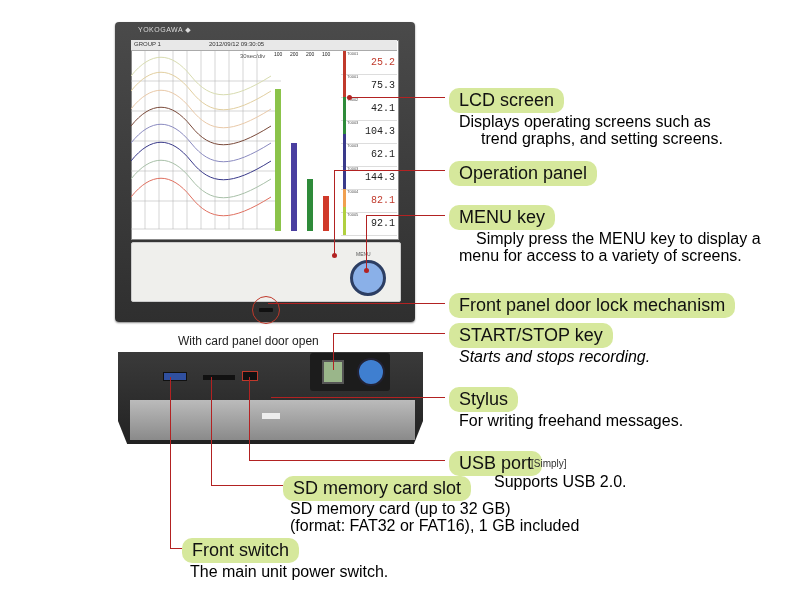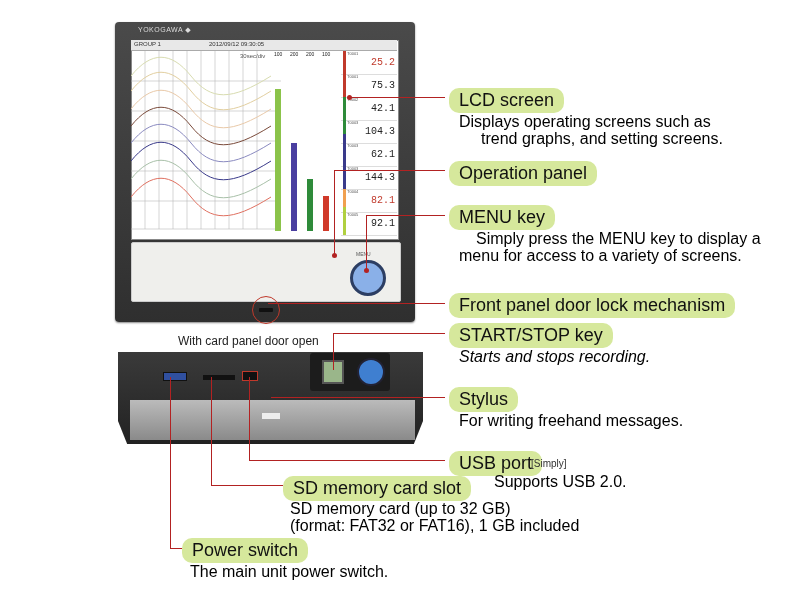--- a/index.html
+++ b/index.html
@@ -177,14 +177,14 @@
 <div class="desc" style="left:459px;top:412px;text-align:right;">For writing freehand messages.</div>
 
 <div class="pill" style="left:449px;top:451px;">USB port</div>
 <div class="desc opt" style="left:531px;top:455px;">[Simply]</div>
 <div class="desc" style="left:469px;top:473px;margin-left:25px;">Supports USB 2.0.</div>
 
 <div class="pill" style="left:283px;top:476px;">SD memory card slot</div>
 <div class="desc" style="left:290px;top:500px;">SD memory card (up to 32 GB)</div>
 <div class="desc" style="left:290px;top:517px;">(format: FAT32 or FAT16), 1 GB included</div>
 
-<div class="pill" style="left:182px;top:538px;">Power switch</div>
+<div class="pill" style="left:182px;top:538px;">Front switch</div>
 <div class="desc" style="left:190px;top:563px;">The main unit power switch.</div>
 
 </body></html>

